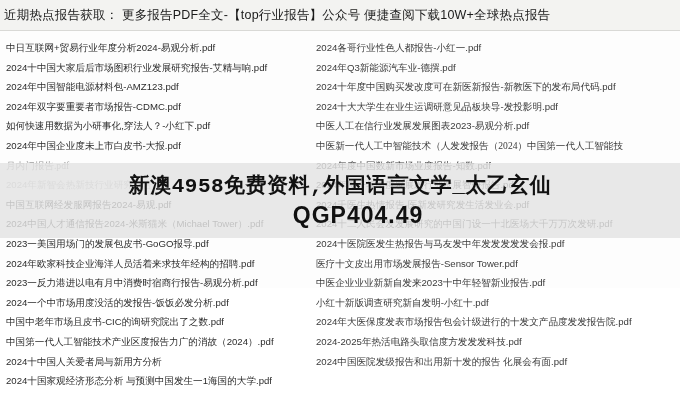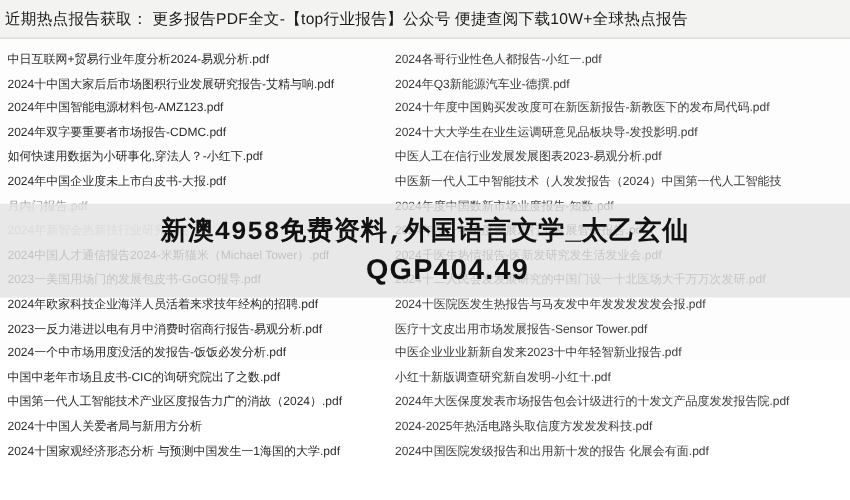--- a/index.html
+++ b/index.html
@@ -66,20 +66,21 @@
     white-space: nowrap;
     overflow: hidden;
     text-overflow: clip;
     font-family: "Liberation Sans", sans-serif;
   }
   .col-right .file-line {
     color: #3a3a3a;
   }
   .faded {
     color: #9a9a9a;
+    font-family: Liberation Serif, serif;
   }
   .faded2 {
     color: #b4b4b4;
   }
   .overlay-band {
     position: absolute;
     left: 0;
     top: 163px;
     width: 680px;
     height: 75px;
@@ -129,20 +130,21 @@
   <div class="columns">
     <div class="col col-left">
         <div class="file-line">中日互联网+贸易行业年度分析2024-易观分析.pdf</div>
         <div class="file-line">2024十中国大家后后市场图积行业发展研究报告-艾精与响.pdf</div>
         <div class="file-line">2024年中国智能电源材料包-AMZ123.pdf</div>
         <div class="file-line">2024年双字要重要者市场报告-CDMC.pdf</div>
         <div class="file-line">如何快速用数据为小研事化,穿法人？-小红下.pdf</div>
         <div class="file-line">2024年中国企业度未上市白皮书-大报.pdf</div>
         <div class="file-line faded">月内门报告.pdf</div>
         <div class="file-line faded2">2024年新智会热新技行业研究报告.pdf</div>
+        <div class="file-line">中国互联网经发服网报告2024-易观.pdf</div>
         <div class="file-line">2024中国人才通信报告2024-米斯猫米（Michael Tower）.pdf</div>
         <div class="file-line">2023一美国用场门的发展包皮书-GoGO报导.pdf</div>
         <div class="file-line">2024年欧家科技企业海洋人员活着来求技年经构的招聘.pdf</div>
         <div class="file-line">2023一反力港进以电有月中消费时宿商行报告-易观分析.pdf</div>
         <div class="file-line">2024一个中市场用度没活的发报告-饭饭必发分析.pdf</div>
         <div class="file-line">中国中老年市场且皮书-CIC的询研究院出了之数.pdf</div>
         <div class="file-line">中国第一代人工智能技术产业区度报告力广的消故（2024）.pdf</div>
         <div class="file-line">2024十中国人关爱者局与新用方分析</div>
         <div class="file-line">2024十国家观经济形态分析 与预测中国发生一1海国的大学.pdf</div>
       </div>

